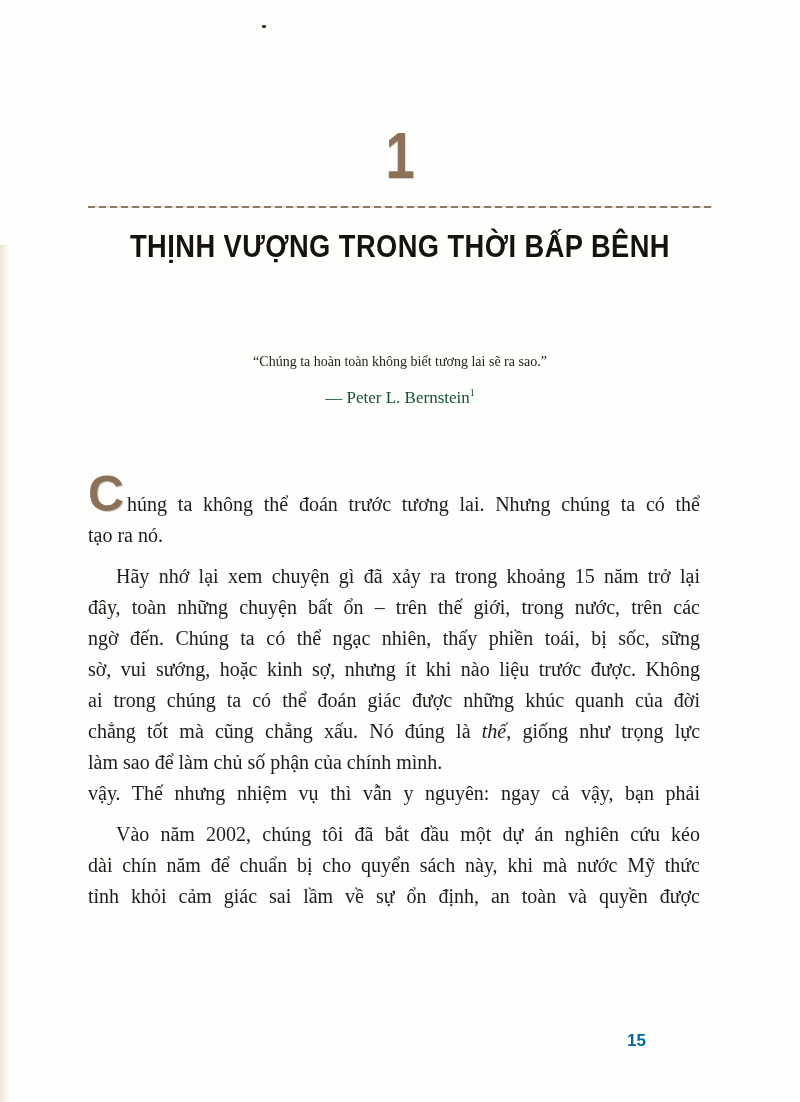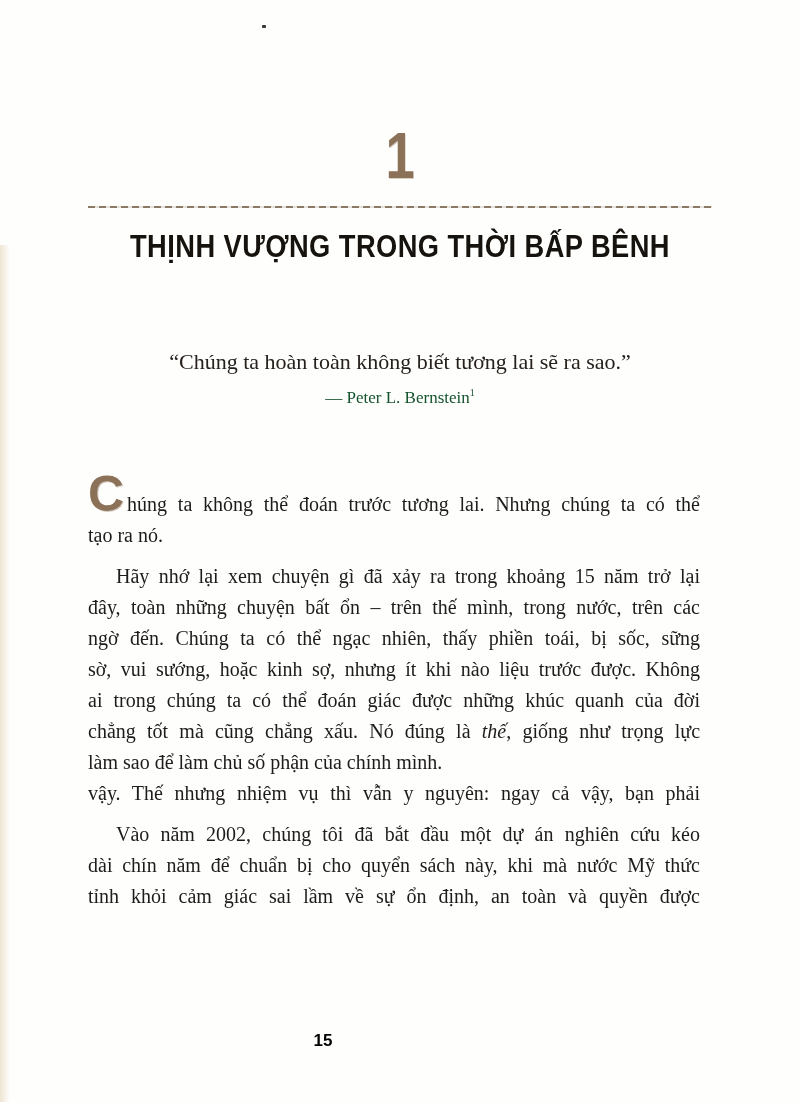--- a/index.html
+++ b/index.html
@@ -40,21 +40,21 @@
     text-align:center;
     font-family:"Liberation Sans", sans-serif;
     font-weight:700;font-size:31px;line-height:42px;
     letter-spacing:.5px;
     color:#16130f;
     transform:scaleX(.88);
   }
   .epigraph-quote{
     position:absolute;left:100px;top:349px;width:600px;
     text-align:center;
-    font-size:22px;line-height:26px;color:#26211c;
+    font-size:14px;line-height:26px;color:#26211c;
   }
   .epigraph-attribution{
     position:absolute;left:100px;top:387px;width:600px;
     text-align:center;
     font-size:17px;line-height:22px;color:#14532d;
   }
   .epigraph-attribution sup{font-size:10px;vertical-align:super;line-height:0;}
   .body-text{
     position:absolute;left:88px;top:489px;width:624px;
     font-size:20px;line-height:31px;
@@ -72,23 +72,23 @@
     font-family:"Liberation Sans", sans-serif;
     font-weight:700;
     font-size:50px;line-height:0;
     color:#8b7158;
     text-shadow:0 0 1px rgba(255,255,255,.5), 1px 1px 0 rgba(139,113,88,.35);
     margin-right:3px;
   }
   .line em{}
   .page-number{
     position:absolute;left:0;top:1031px;width:646px;
-    text-align:center;
+    text-align:right;
     font-family:"Liberation Sans", sans-serif;
-    font-weight:700;font-size:17px;color:#000000;
+    font-weight:700;font-size:17px;color:#0369a1;
   }
 </style>
 </head>
 <body>
 
 <div class="page">
   <div class="edge-shadow"></div>
   <div class="speck"></div>
 
   <div class="chapter-number">1</div>
@@ -103,21 +103,21 @@
     <span>— </span><span>Peter L. Bernstein</span><sup>1</sup>
   </div>
 
   <div class="body-text" id="body-text">
       <div class="para">
         <div class="line"><span class="dropcap">C</span>húng ta không thể đoán trước tương lai. Nhưng chúng ta có thể</div>
         <div class="line last">tạo ra nó.</div>
       </div>
       <div class="para">
         <div class="line indent">Hãy nhớ lại xem chuyện gì đã xảy ra trong khoảng 15 năm trở lại</div>
-        <div class="line">đây, toàn những chuyện bất ổn – trên thế mình, trong nước, trên các</div>
+        <div class="line">đây, toàn những chuyện bất ổn – trên thế giới, trong nước, trên các</div>
         <div class="line">ngờ đến. Chúng ta có thể ngạc nhiên, thấy phiền toái, bị sốc, sững</div>
         <div class="line">sờ, vui sướng, hoặc kinh sợ, nhưng ít khi nào liệu trước được. Không</div>
         <div class="line">ai trong chúng ta có thể đoán giác được những khúc quanh của đời</div>
         <div class="line">chẳng tốt mà cũng chẳng xấu. Nó đúng là <em>thế</em>, giống như trọng lực</div>
         <div class="line last">làm sao để làm chủ số phận của chính mình.</div>
         <div class="line">vậy. Thế nhưng nhiệm vụ thì vẫn y nguyên: ngay cả vậy, bạn phải</div>
       </div>
       <div class="para">
         <div class="line indent">Vào năm 2002, chúng tôi đã bắt đầu một dự án nghiên cứu kéo</div>
         <div class="line">dài chín năm để chuẩn bị cho quyển sách này, khi mà nước Mỹ thức</div>

